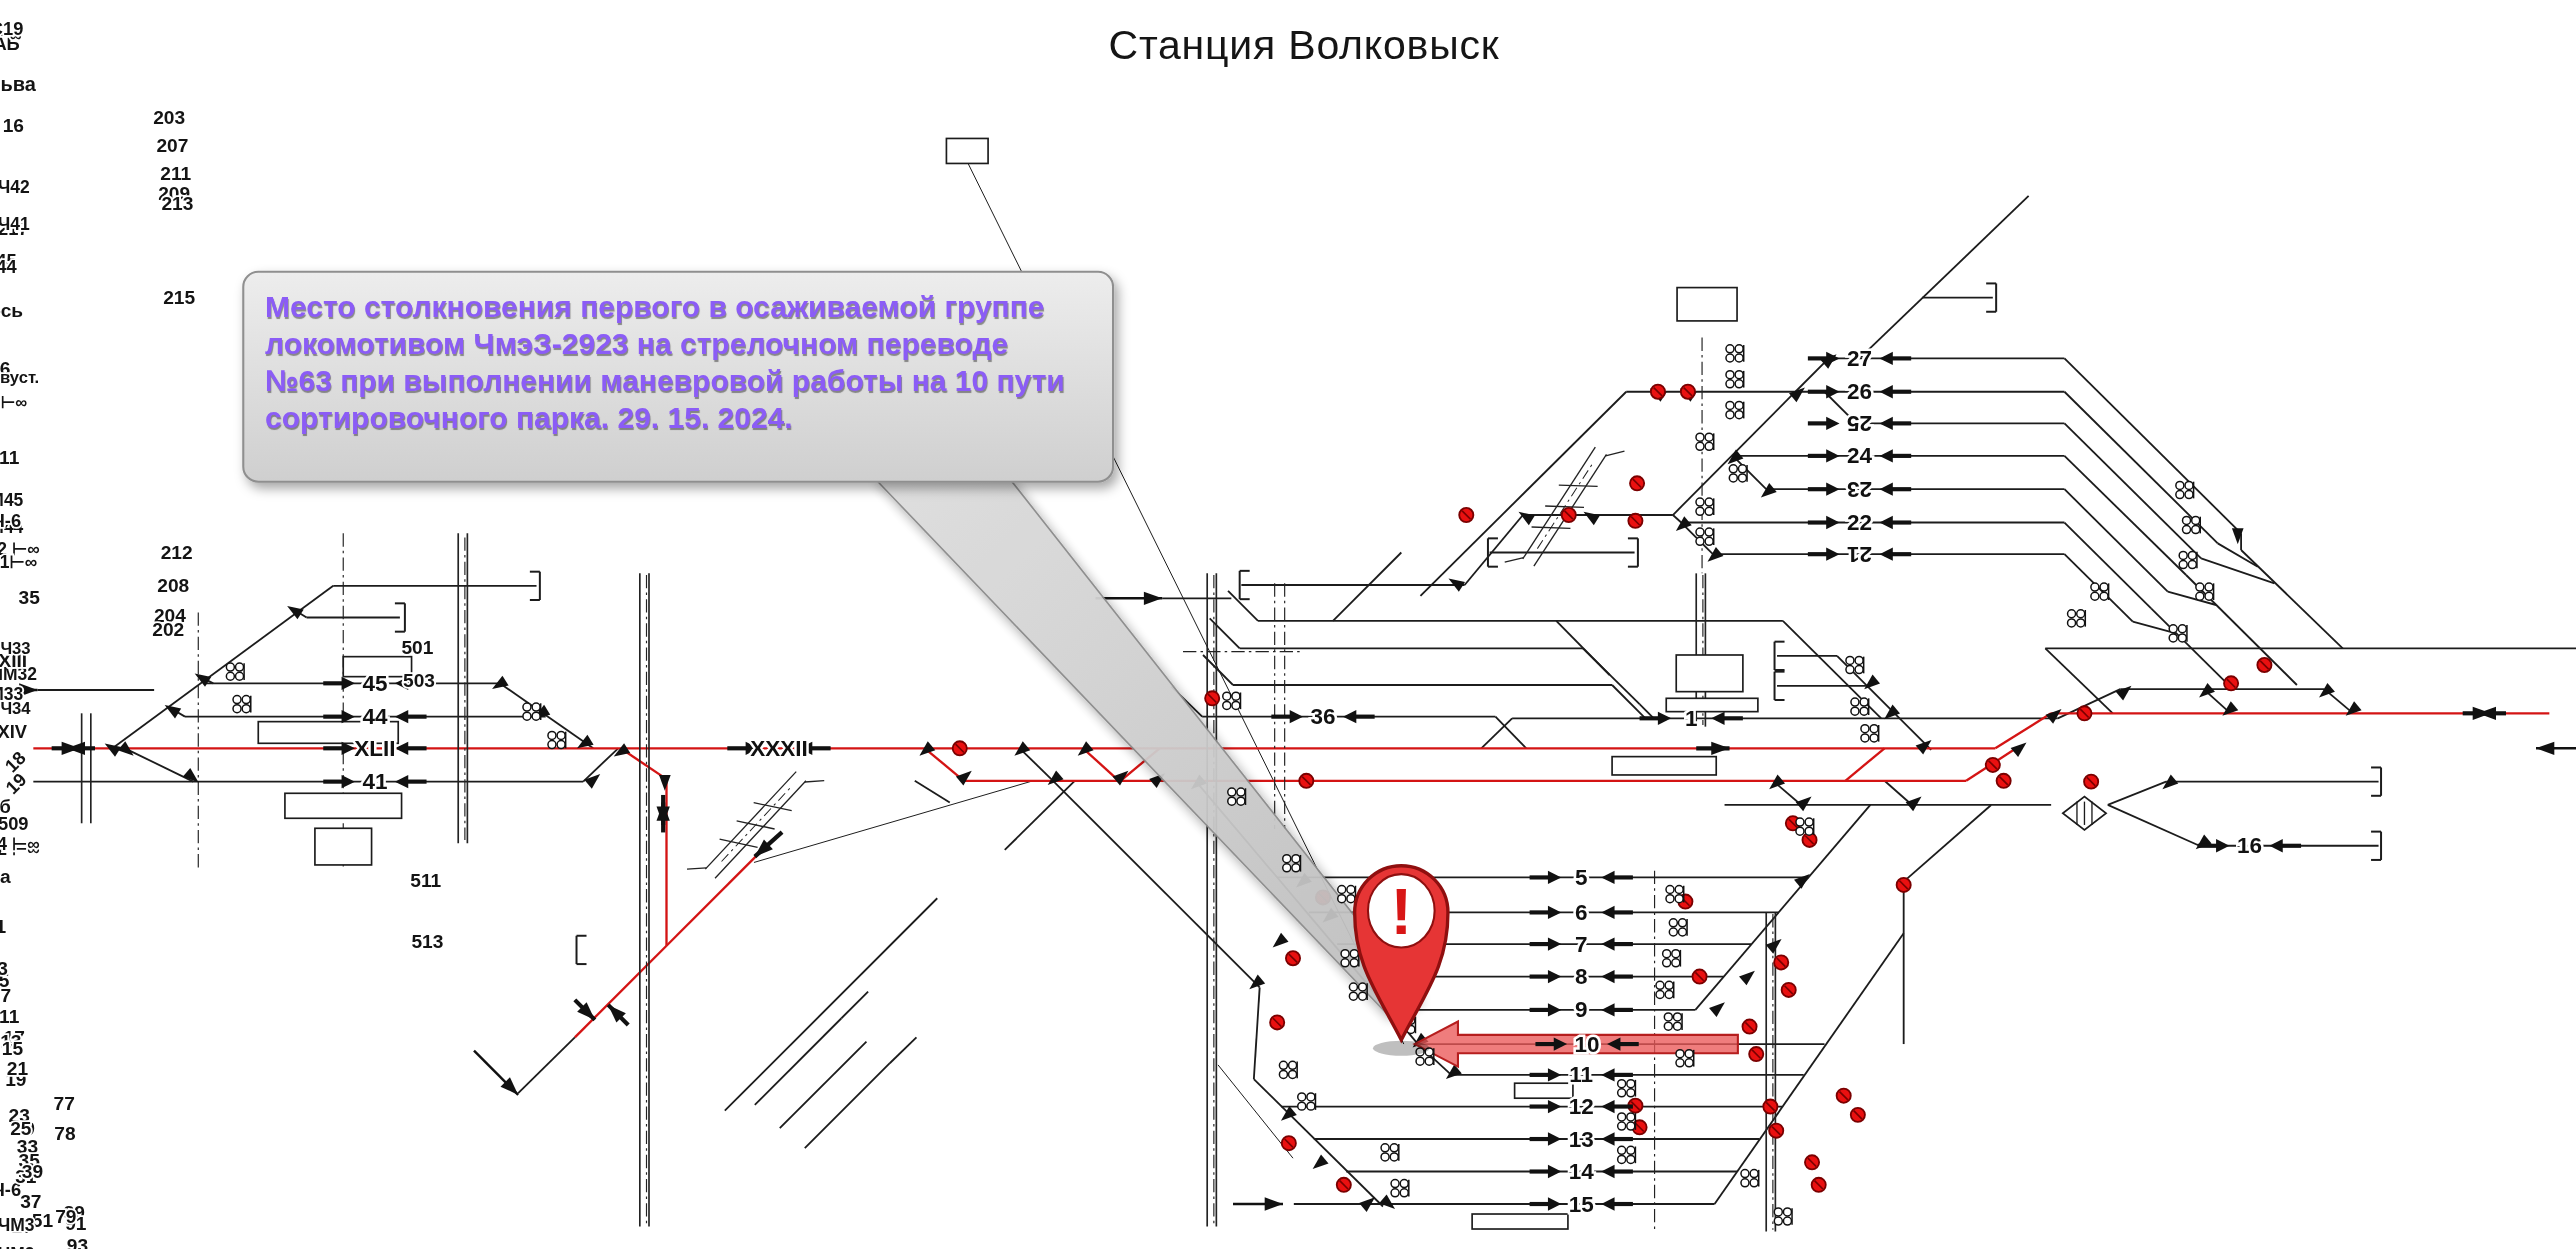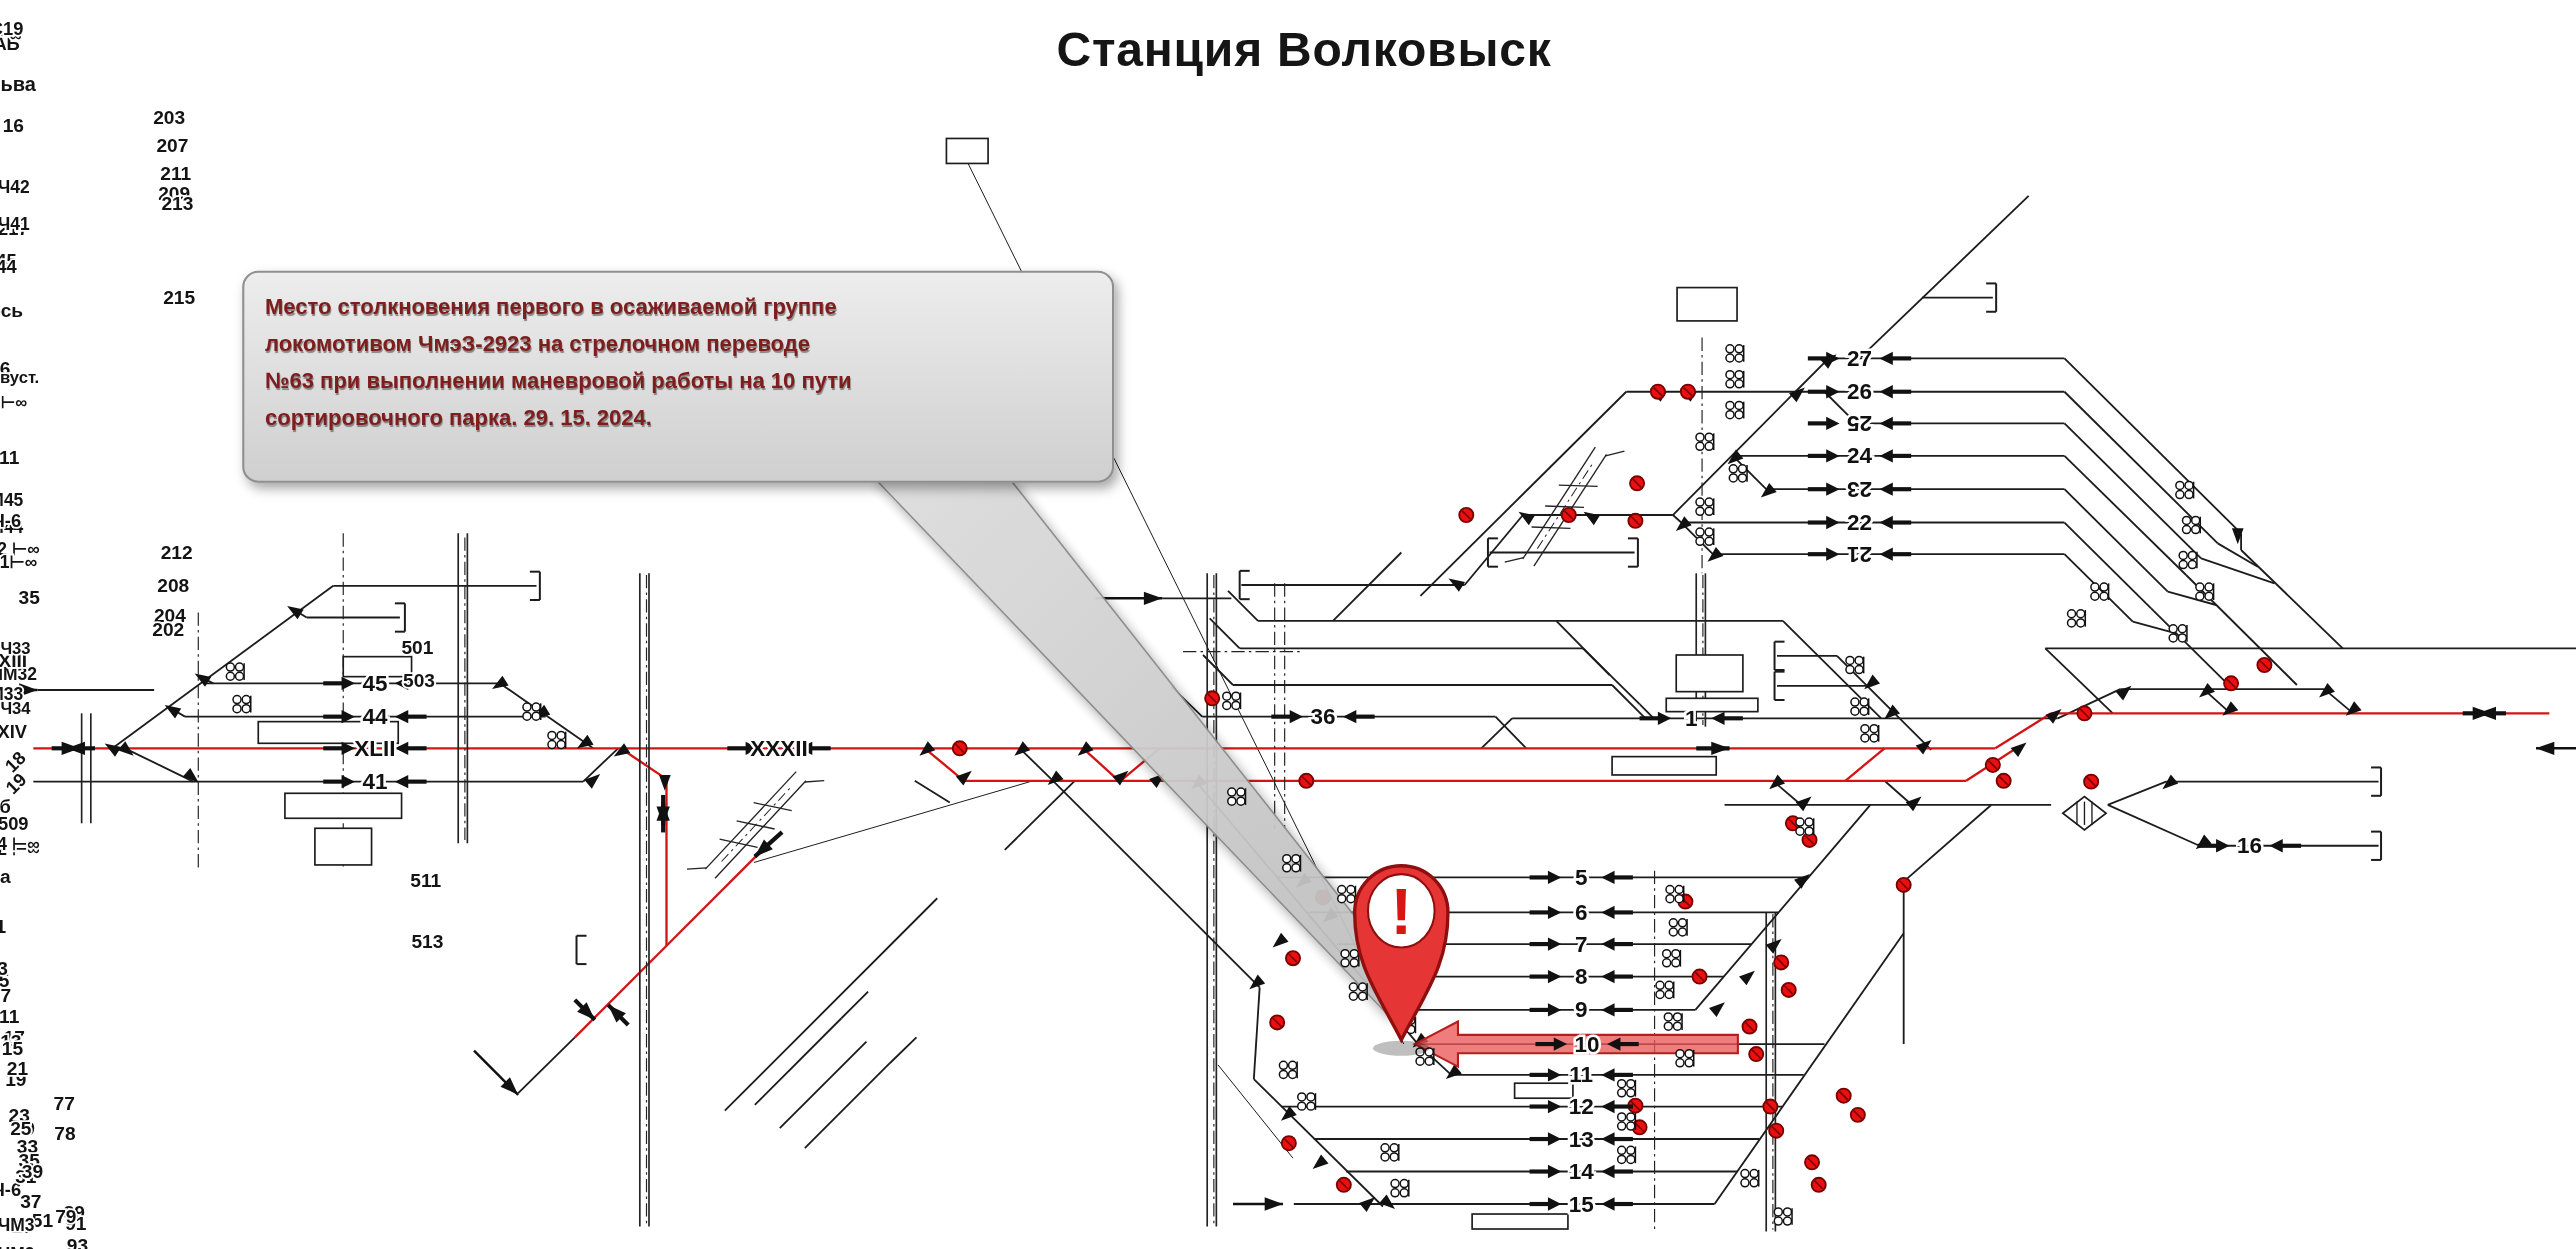--- a/index.html
+++ b/index.html
@@ -1,24 +1,24 @@
 <!DOCTYPE html>
 <html style="font-size:13.3px"><head>
 <meta charset="utf-8">
 <style>
   html,body{margin:0;padding:0;background:#ffffff;}
   body{font-family:"Liberation Sans", sans-serif;}
   #stage{position:relative;width:2576px;height:1250px;background:#fff;overflow:hidden;}
   #diagram-holder{position:absolute;left:0;top:0;width:2576px;height:1250px;}
   .title-wrap{position:absolute;left:1304px;top:21.7px;transform:translateX(-50%);
     text-align:center;color:#151515;z-index:30;}
-  .title-line1{font-size:48px;font-weight:700;letter-spacing:0.8px;}
+  .title-line1{font-size:41px;font-weight:400;letter-spacing:0.8px;}
   .title-line2{font-size:32px;font-weight:800;margin-top:3.3px;}
   .callout-text{position:absolute;left:265px;top:288px;width:833px;z-index:40;}
-  .callout-text div{font-size:22px;line-height:37px;font-weight:800;color:#7f1d1d;
+  .callout-text div{font-size:30px;line-height:37px;font-weight:800;color:#8b5cf6;
     text-shadow:0.8px 1.7px 0.8px rgba(60,60,60,.55);white-space:nowrap;}
   svg text{font-family:"Liberation Sans", sans-serif;}
 </style>
 </head>
 <body>
 
 <div id="stage">
   <div id="diagram-holder"><svg viewBox="0 0 3092 1500" width="2576" height="1250">
         <defs>
           <linearGradient id="gBox" x1="0" y1="0" x2="0" y2="1">

